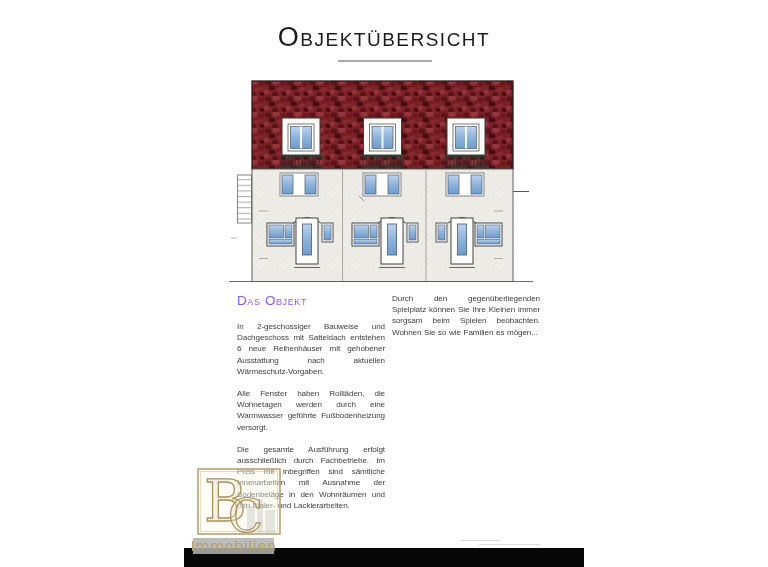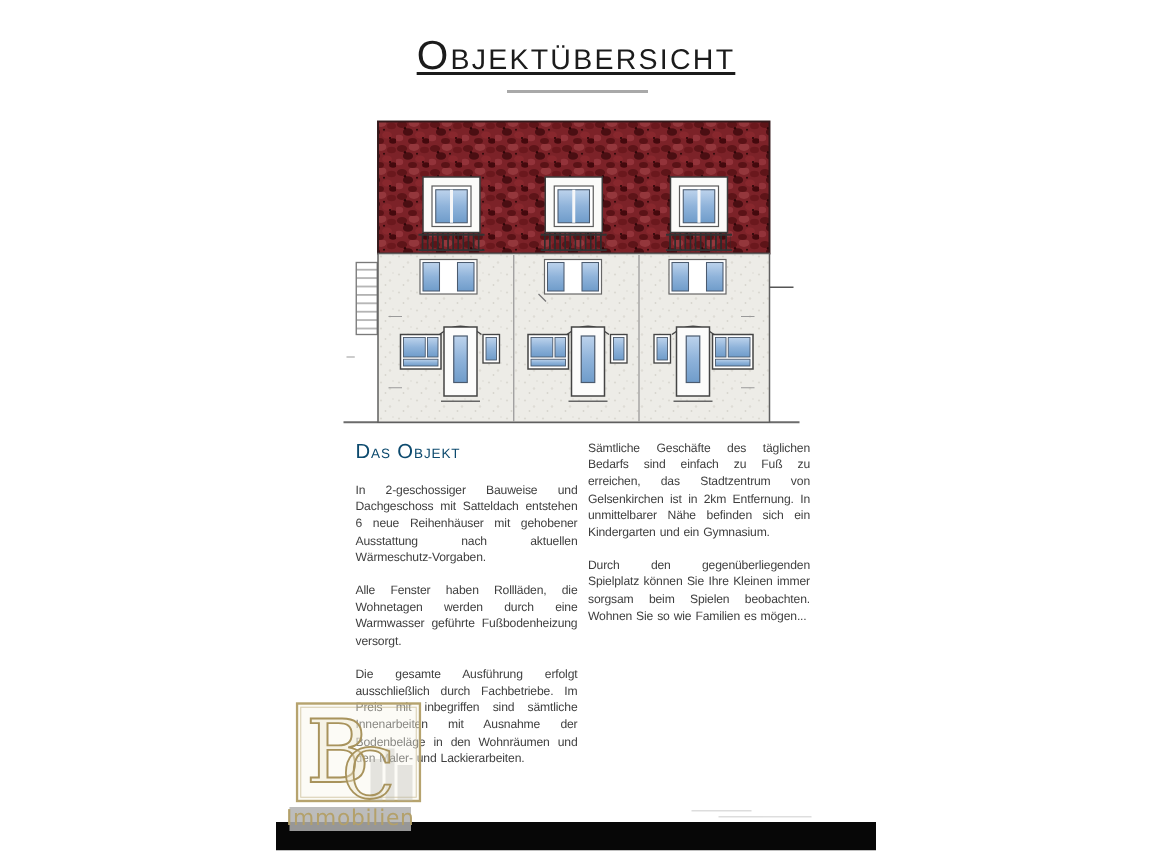--- a/index.html
+++ b/index.html
@@ -5,36 +5,36 @@
   html,body{margin:0;padding:0;}
   body{
     width:768px;height:567px;background:#ffffff;overflow:hidden;
     font-family:"Liberation Sans", sans-serif;position:relative;
   }
   .page{position:absolute;inset:0;background:#fff;}
 
   
   .title{
     position:absolute;top:22px;left:0;width:768px;text-align:center;
-    font-variant:small-caps;font-size:27px;letter-spacing:1.5px;color:#1b1b1b;text-decoration:underline;
+    font-variant:small-caps;font-size:27px;letter-spacing:1.5px;color:#1b1b1b;
   }
   .title-divider{
     position:absolute;top:60px;left:338px;width:94px;height:2px;background:#a9a9a9;
   }
 
   
   .elevation-svg{position:absolute;left:225px;top:75px;width:315px;height:212px;}
 
   
   .col{position:absolute;top:293px;width:148px;color:#3e3e3e;}
   .col-left{left:237px;}
   .col-right{left:392px;}
   .col h2{
     margin:0 0 13px 0;font-variant:small-caps;font-weight:400;
-    font-size:13.5px;letter-spacing:.6px;color:#0c4a6e;line-height:15px;
+    font-size:13.5px;letter-spacing:.6px;color:#8b5cf6;line-height:15px;
   }
   .col p{
     margin:0 0 11px 0;font-size:8.1px;line-height:11.2px;
     text-align:justify;letter-spacing:-0.1px;word-spacing:.5px;
   }
 
   
   .watermark{position:absolute;left:193px;top:468px;width:100px;z-index:5;}
   .wm-square{width:84px;height:68px;margin-left:4px;}
   .wm-label-bar{
@@ -175,21 +175,20 @@
   </svg>
 
   <div class="col col-left">
     <h2>Das Objekt</h2>
     <p>In 2-geschossiger Bauweise und Dachgeschoss mit Satteldach entstehen 6 neue Reihenhäuser mit gehobener Ausstattung nach aktuellen Wärmeschutz-Vorgaben.</p>
     <p>Alle Fenster haben Rollläden, die Wohnetagen werden durch eine Warmwasser geführte Fußbodenheizung versorgt.</p>
     <p>Die gesamte Ausführung erfolgt ausschließlich durch Fachbetriebe. Im Preis mit inbegriffen sind sämtliche Innenarbeiten mit Ausnahme der Bodenbeläge in den Wohnräumen und den Maler- und Lackierarbeiten.</p>
   </div>
 
   <div class="col col-right">
-    <p>Sämtliche Geschäfte des täglichen Bedarfs sind einfach zu Fuß zu erreichen, das Stadtzentrum von Gelsenkirchen ist in 2km Entfernung. In unmittelbarer Nähe befinden sich ein Kindergarten und ein Gymnasium.</p>
     <p>Durch den gegenüberliegenden Spielplatz können Sie Ihre Kleinen immer sorgsam beim Spielen beobachten. Wohnen Sie so wie Familien es mögen...</p>
   </div>
 
   <div class="watermark">
     <div class="wm-square">
       <svg width="84" height="68" viewBox="0 0 84 68">
         <rect x="1" y="1" width="82" height="65" fill="rgba(247,244,233,0.40)" stroke="#b6a36e" stroke-width="1.6"></rect>
         <rect x="3.5" y="3.5" width="77" height="60" fill="none" stroke="rgba(182,163,110,0.5)" stroke-width="0.7"></rect>
         <g opacity="0.35" fill="#b9b9b2">
           <rect x="50" y="38" width="8" height="28"></rect>

